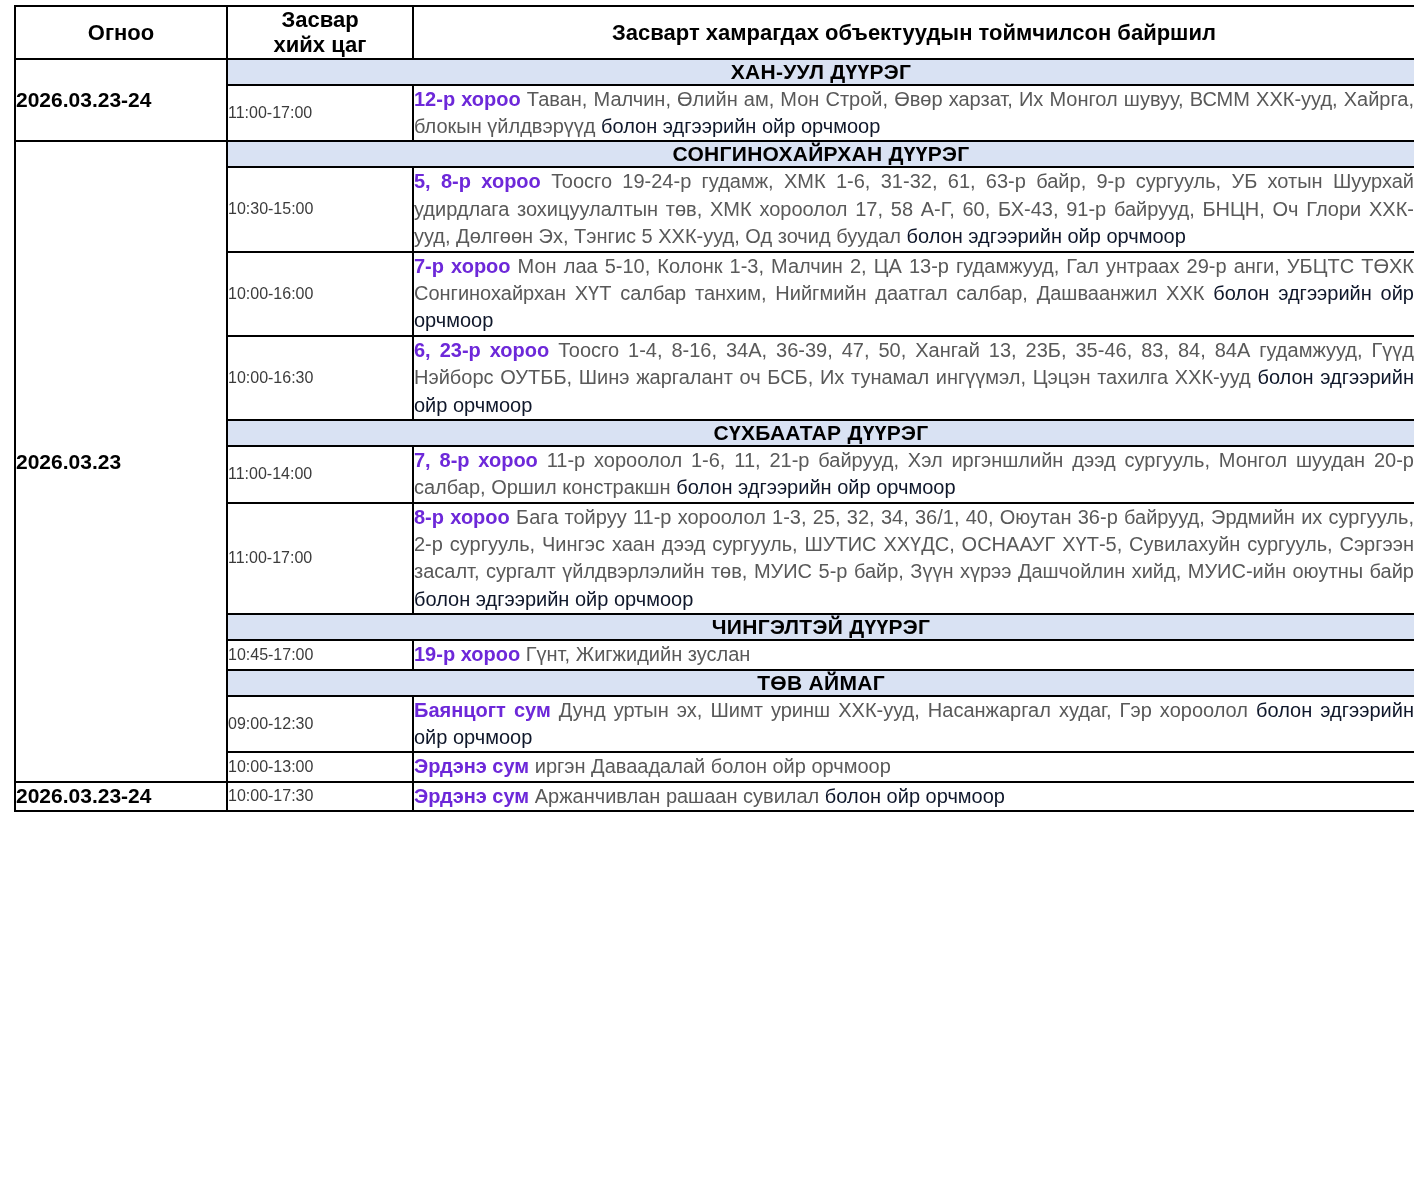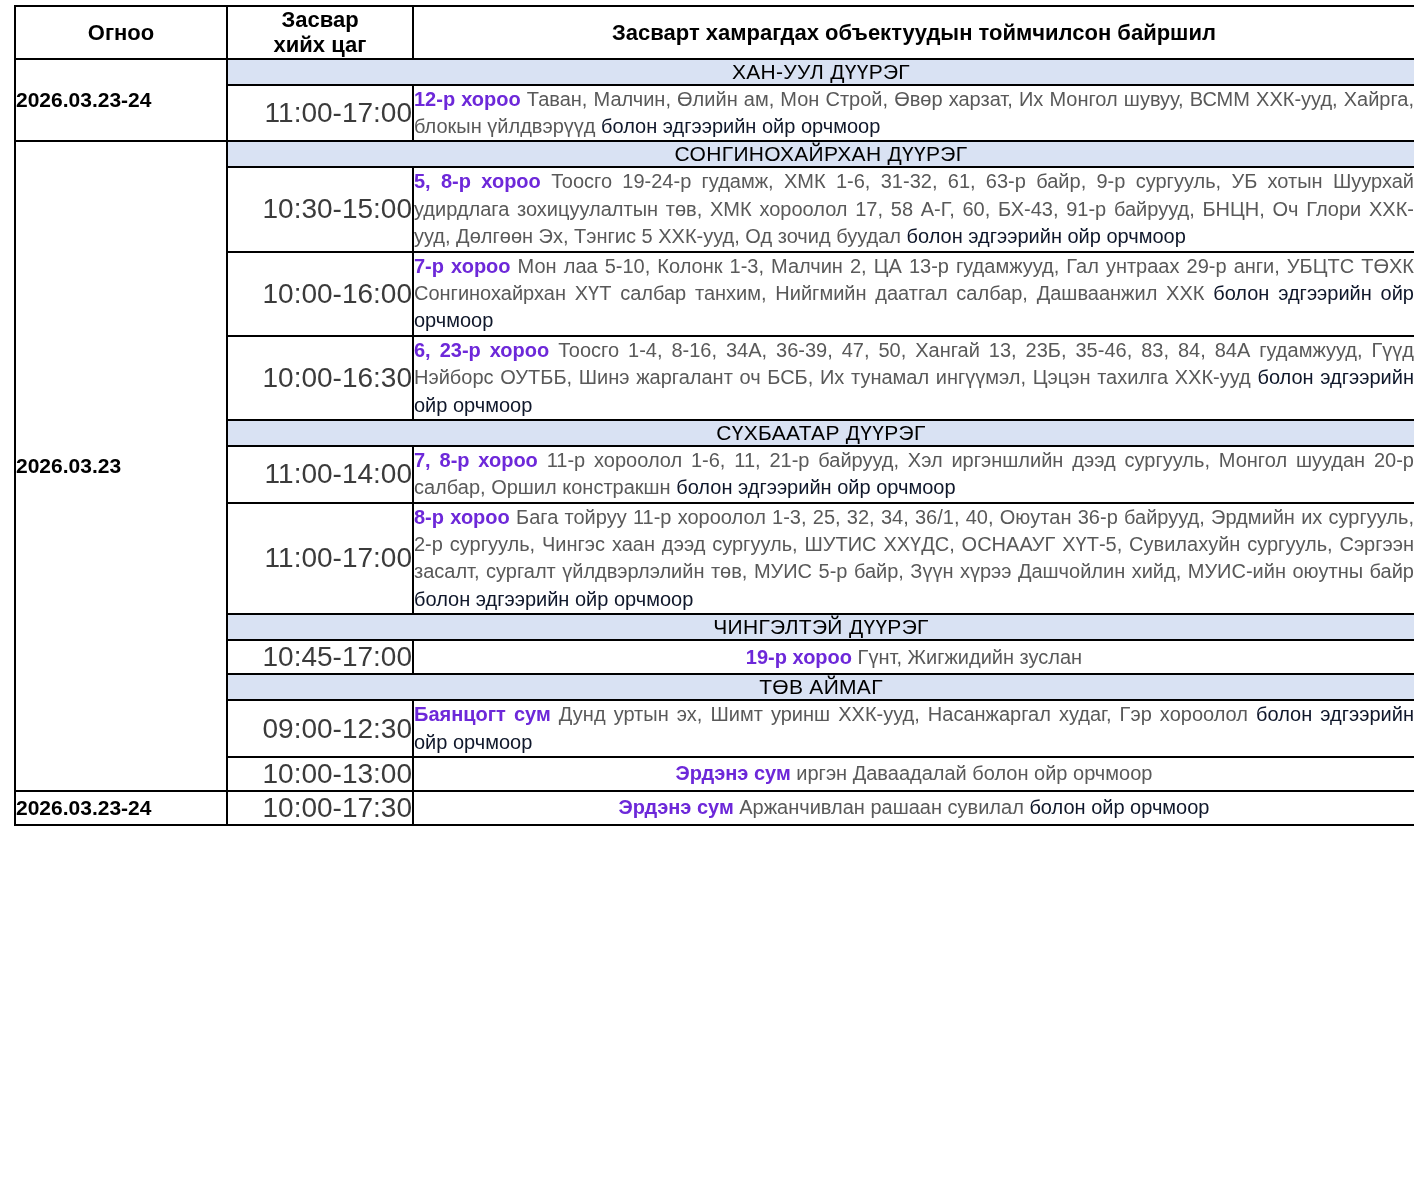--- a/index.html
+++ b/index.html
@@ -42,49 +42,49 @@
     font-size: 22px;
     line-height: 1.15;
     padding: 8px 4px;
   }
   .date-cell {
     text-align: left;
     font-weight: bold;
     font-size: 21px;
   }
   .time-cell {
-    text-align: right;
-    font-size: 28px;
+    text-align: left;
+    font-size: 16px;
     color: #3b3b3b;
   }
   .district {
     background: #d9e2f3;
     text-align: center;
-    font-weight: normal;
+    font-weight: bold;
     font-size: 21px;
     padding: 7px 4px;
     letter-spacing: 0.3px;
   }
   .desc {
     font-size: 20px;
     line-height: 1.37;
     text-align: justify;
     text-justify: inter-word;
     padding: 7px 10px 8px 10px;
     color: #595959;
   }
   .desc b {
     color: #6d28d9;
     font-weight: bold;
   }
   .desc .tail {
     color: #0f172a;
   }
   .nowrap-last {
-    text-align: center;
+    text-align: left;
     border-radius: 6px;
   }
   .pad-small { padding: 4px 10px 5px 10px; }
 </style>
 </head>
 <body>
 
 <div class="sheet">
   <table class="outage">
     <colgroup>

